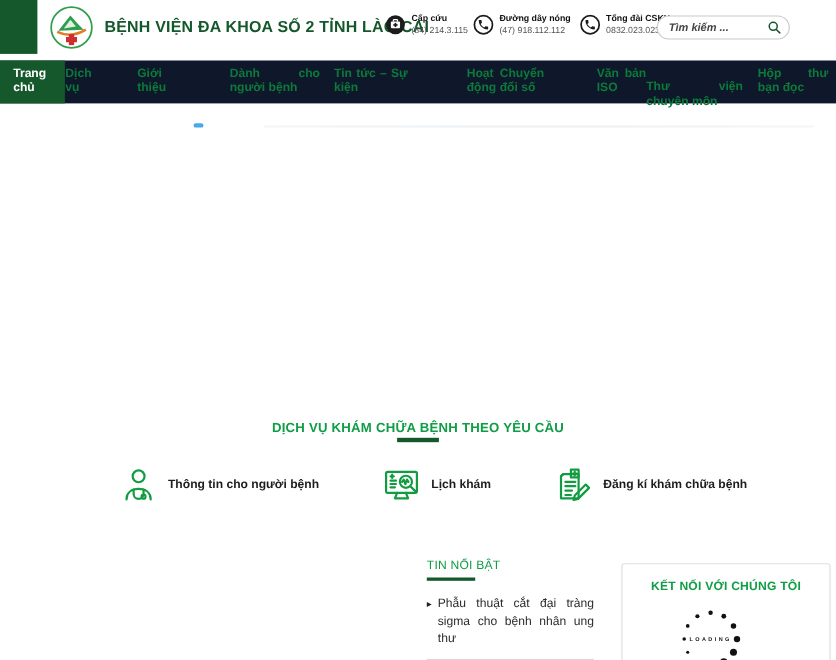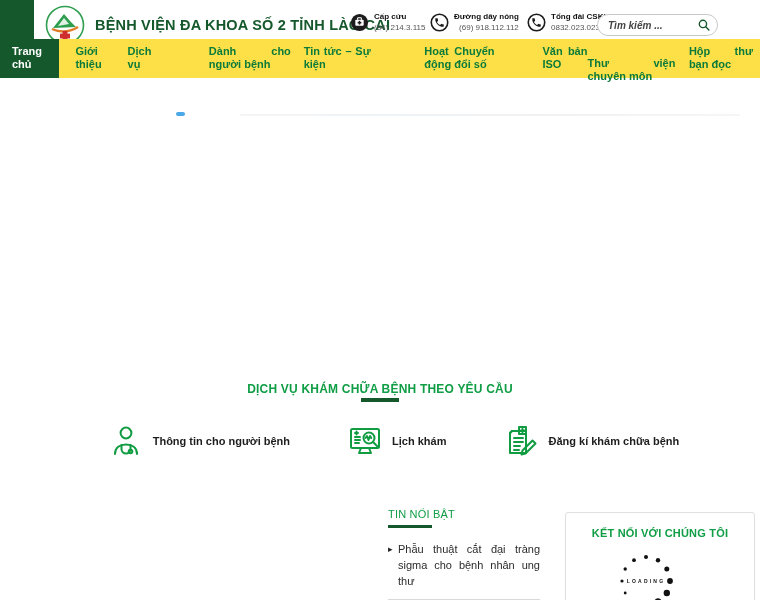--- a/index.html
+++ b/index.html
@@ -10,29 +10,29 @@
   .header { position:absolute; left:0; top:0; width:760px; height:55px; background:#fff; }
   .green-band { position:absolute; left:0; top:0; width:34px; height:49px; background:#14582b; }
   .logo { position:absolute; left:45px; top:5px; width:40px; height:40px; }
   .site-title { position:absolute; left:95px; top:17px; font-size:14.5px; font-weight:bold; color:#14582b; letter-spacing:.2px; white-space:nowrap; }
 
   .contact { position:absolute; top:12px; display:flex; align-items:center; }
   .contact .cicon { width:19px; height:19px; margin-right:5px; flex:0 0 auto; }
   .contact .ctxt { line-height:10px; }
   .contact .clabel { font-size:8px; font-weight:bold; color:#111; }
   .contact .cvalue { font-size:8px; color:#555; margin-top:1px; }
-  .contact1 { left:350px; } .contact2 { left:430px;text-align:right; } .contact3 { left:527px; }
+  .contact1 { left:350px; } .contact2 { left:430px; } .contact3 { left:527px; }
 
   .search-box { position:absolute; left:597px; top:14px; width:121px; height:22px; border:1.5px solid #c9c9c9; border-radius:12px; background:#fff; display:flex; align-items:center; padding:0 6px 0 10px; }
   .search-box input { border:0; outline:0; flex:1; width:80px; font-size:10px; font-style:italic; font-weight:bold; color:#333; font-family:"Liberation Sans", sans-serif; background:transparent; }
   .search-box input::placeholder { color:#444; }
   .search-btn { width:14px; height:14px; background:none; border:0; cursor:pointer; padding:0; }
 
   
-  .nav { position:absolute; left:0; top:39px; width:760px; height:39px; background:#fde047; display:flex; }
+  .nav { position:absolute; left:0; top:55px; width:760px; height:39px; background:#0f172a; display:flex; }
   .nav-item { height:39px; padding-top:6px; }
   .nav-item .nlabel { display:inline-block; text-align:justify; font-size:11px; line-height:13px; font-weight:bold; color:#0b7a3a; }
   .nav-item.active { background:#14582b; }
   .nav-item.active .nlabel { color:#fff; }
   .n0 { width:62px; padding-left:12px; } .n0 .nlabel { width:40px; }
   .n1 { width:63px; margin-left:8px; padding-left:8px; } .n1 .nlabel { width:33px; }
   .n2 { width:52px; } .n2 .nlabel { width:27px; }
   .n3 { width:100px;margin-left:32px; } .n3 .nlabel { width:82px; }
   .n4 { width:85px; } .n4 .nlabel { width:67px; }
   .n5 { width:70px; } .n5 .nlabel { width:35px;margin-left:40px; }
@@ -101,21 +101,21 @@
       </div>
     </div>
 
     <div class="contact contact2">
       <svg class="cicon" viewBox="0 0 24 24">
         <circle cx="12" cy="12" r="10.4" fill="#fff" stroke="#1c1c1c" stroke-width="2"></circle>
         <path transform="translate(4.8,4.8) scale(0.6)" fill="#1c1c1c" d="M6.62 10.79c1.44 2.83 3.76 5.14 6.59 6.59l2.2-2.2c.27-.27.67-.36 1.02-.24 1.12.37 2.33.57 3.57.57.55 0 1 .45 1 1V20c0 .55-.45 1-1 1-9.39 0-17-7.61-17-17 0-.55.45-1 1-1h3.5c.55 0 1 .45 1 1 0 1.25.2 2.45.57 3.57.11.35.03.74-.25 1.02l-2.2 2.2z"></path>
       </svg>
       <div class="ctxt">
         <div class="clabel">Đường dây nóng</div>
-        <div class="cvalue">(69) 918.112.112</div>
+        <div class="cvalue">(47) 918.112.112</div>
       </div>
     </div>
 
     <div class="contact contact3">
       <svg class="cicon" viewBox="0 0 24 24">
         <circle cx="12" cy="12" r="10.4" fill="#fff" stroke="#1c1c1c" stroke-width="2"></circle>
         <path transform="translate(4.8,4.8) scale(0.6)" fill="#1c1c1c" d="M6.62 10.79c1.44 2.83 3.76 5.14 6.59 6.59l2.2-2.2c.27-.27.67-.36 1.02-.24 1.12.37 2.33.57 3.57.57.55 0 1 .45 1 1V20c0 .55-.45 1-1 1-9.39 0-17-7.61-17-17 0-.55.45-1 1-1h3.5c.55 0 1 .45 1 1 0 1.25.2 2.45.57 3.57.11.35.03.74-.25 1.02l-2.2 2.2z"></path>
       </svg>
       <div class="ctxt">
         <div class="clabel">Tổng đài CSKH</div>
@@ -129,22 +129,22 @@
         <svg viewBox="0 0 20 20">
           <circle cx="8.5" cy="8.5" r="5.2" fill="none" stroke="#14582b" stroke-width="2"></circle>
           <line x1="12.5" y1="12.5" x2="17" y2="17" stroke="#14582b" stroke-width="2" stroke-linecap="round"></line>
         </svg>
       </button>
     </div>
   </div>
 
   <nav class="nav">
     <div class="nav-item active n0"><span class="nlabel">Trang chủ</span></div>
+    <div class="nav-item n2"><span class="nlabel">Dịch vụ</span></div>
     <div class="nav-item n1"><span class="nlabel">Giới thiệu</span></div>
-    <div class="nav-item n2"><span class="nlabel">Dịch vụ</span></div>
     <div class="nav-item n3"><span class="nlabel">Dành cho người bệnh</span></div>
     <div class="nav-item n4"><span class="nlabel">Tin tức – Sự kiện</span></div>
     <div class="nav-item n5"><span class="nlabel">Hoạt động</span></div>
     <div class="nav-item n6"><span class="nlabel">Chuyển đổi số</span></div>
     <div class="nav-item n7"><span class="nlabel">Văn bản ISO</span></div>
     <div class="nav-item n8"><span class="nlabel">Thư viện chuyên môn</span></div>
     <div class="nav-item n9"><span class="nlabel">Hộp thư bạn đọc</span></div>
   </nav>
 
   <div class="blue-dash"></div>

